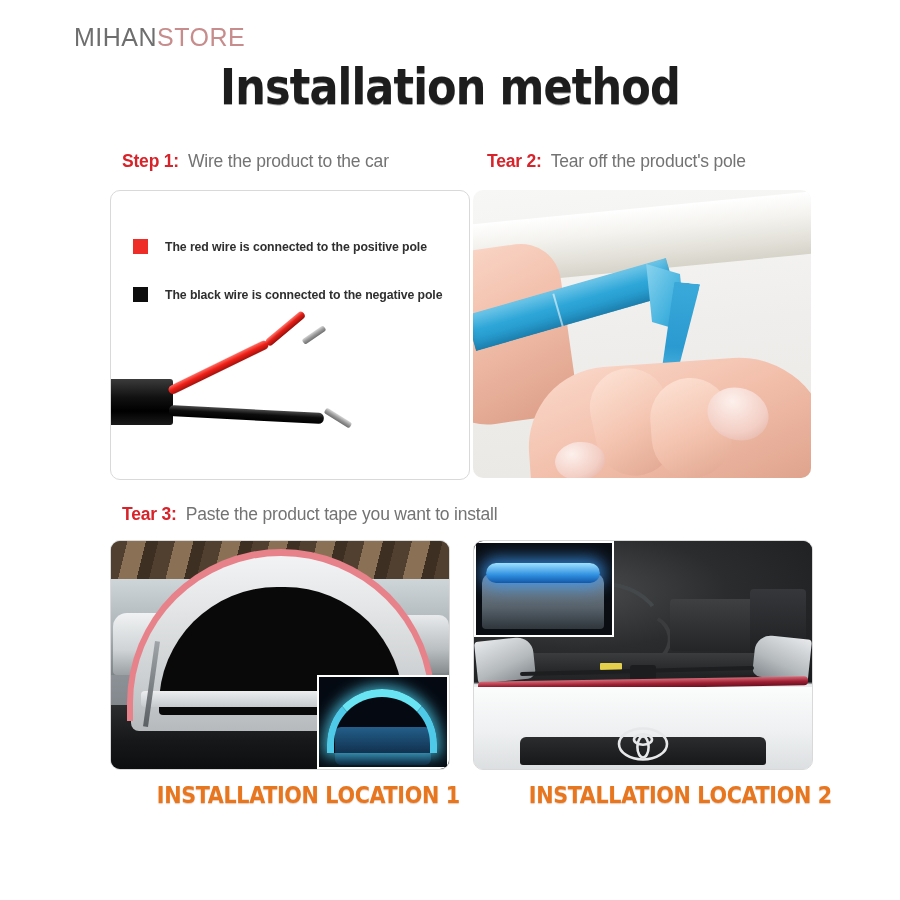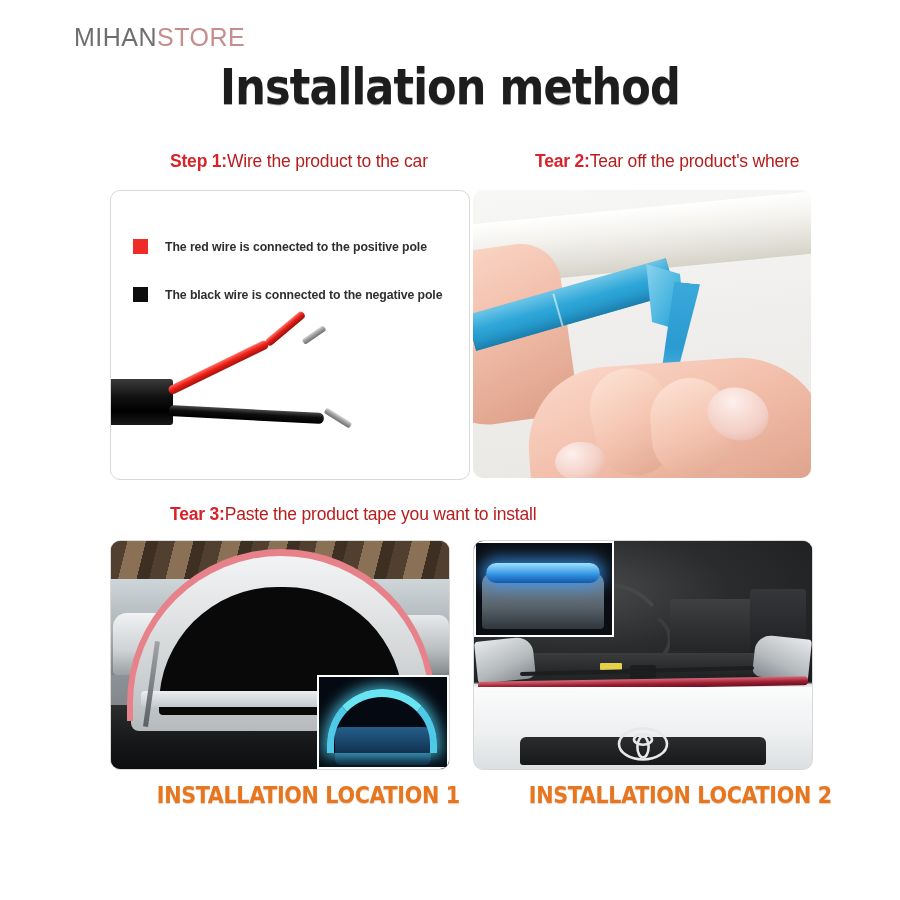--- a/index.html
+++ b/index.html
@@ -50,25 +50,25 @@
   .step-label {
     position: absolute;
     font-size: 17.5px;
     white-space: nowrap;
     line-height: 22px;
   }
   .step-label .num {
     color: #d8232a;
     font-weight: 700;
     letter-spacing: -0.2px;
-    margin-left: 48px;
   }
   .step-label .txt {
-    color: #b91c1c;
+    color: #737373;
     font-weight: 400;
+    margin-left: 9px;
     letter-spacing: -0.2px;
   }
   #step1-label { left: 122px; top: 150px; }
   #step2-label { left: 487px; top: 150px; }
   #step3-label { left: 122px; top: 503px; }
 
   
   .panel {
     position: absolute;
     border-radius: 10px;
@@ -448,21 +448,21 @@
   <span class="b1">MIHAN</span><span class="b2">STORE</span>
 </div>
 
 <div id="page-title">Installation method</div>
 
 <div class="step-label" id="step1-label">
   <span class="num">Step 1:</span><span class="txt">Wire the product to the car</span>
 </div>
 
 <div class="step-label" id="step2-label">
-  <span class="num">Tear 2:</span><span class="txt">Tear off the product's where</span>
+  <span class="num">Tear 2:</span><span class="txt">Tear off the product's pole</span>
 </div>
 
 <div class="panel bordered" id="panel-step1">
 
   <div class="legend-row" id="legend-red">
     <span class="swatch" style="background:#ee2d28"></span>
     <span class="ltext">The red wire is connected to the positive pole</span>
   </div>
 
   <div class="legend-row" id="legend-black">

